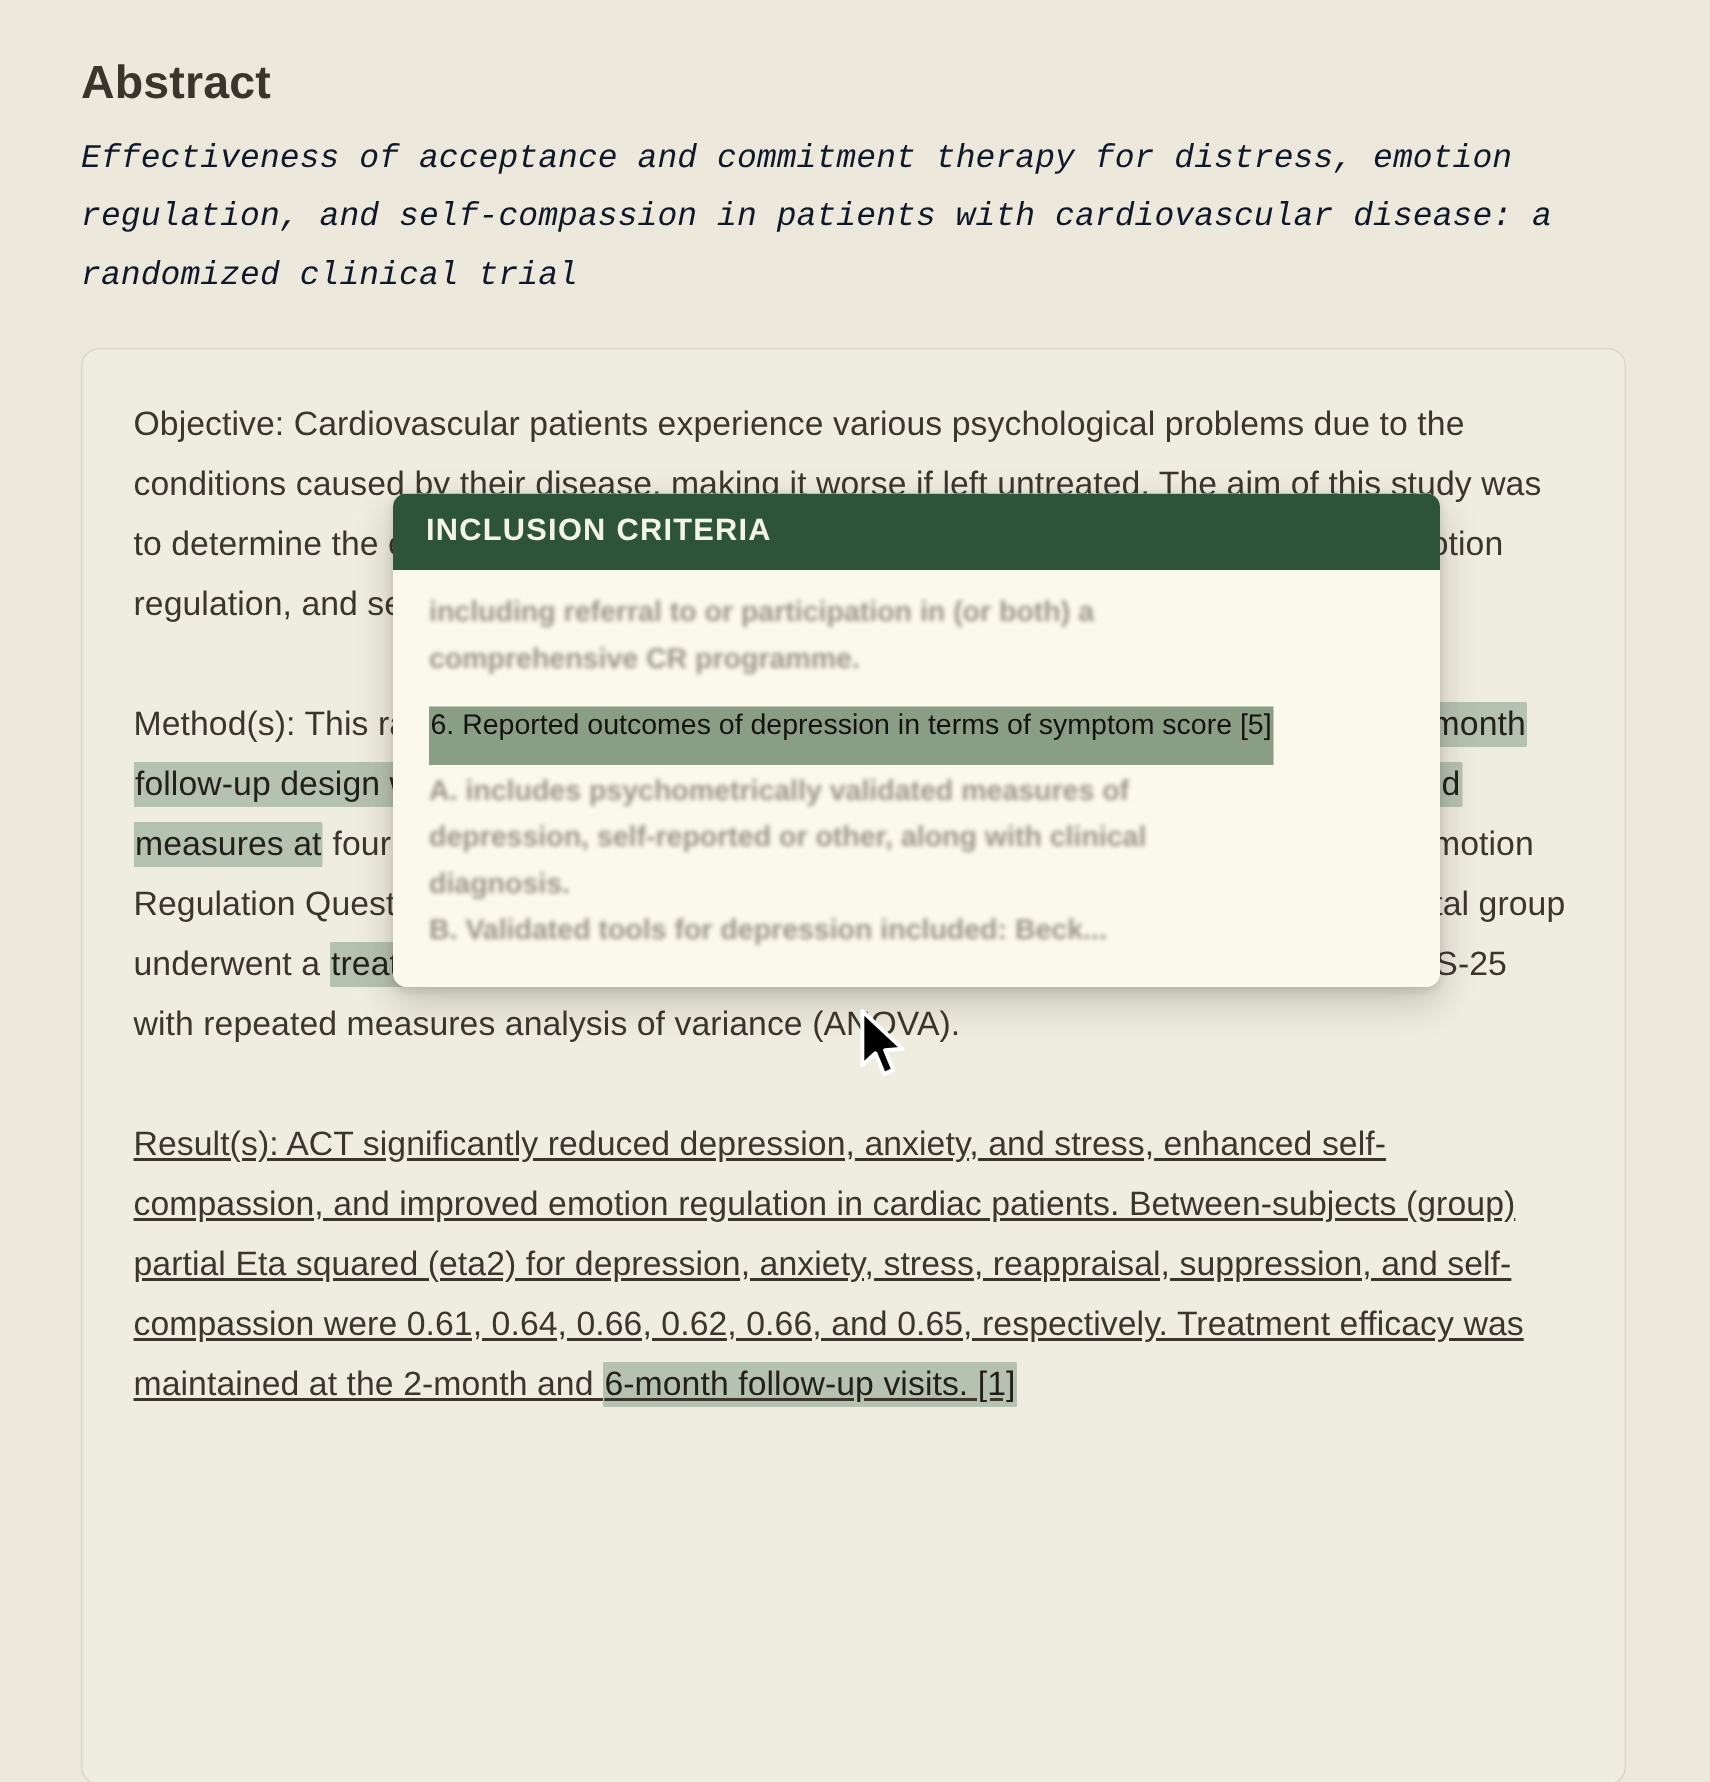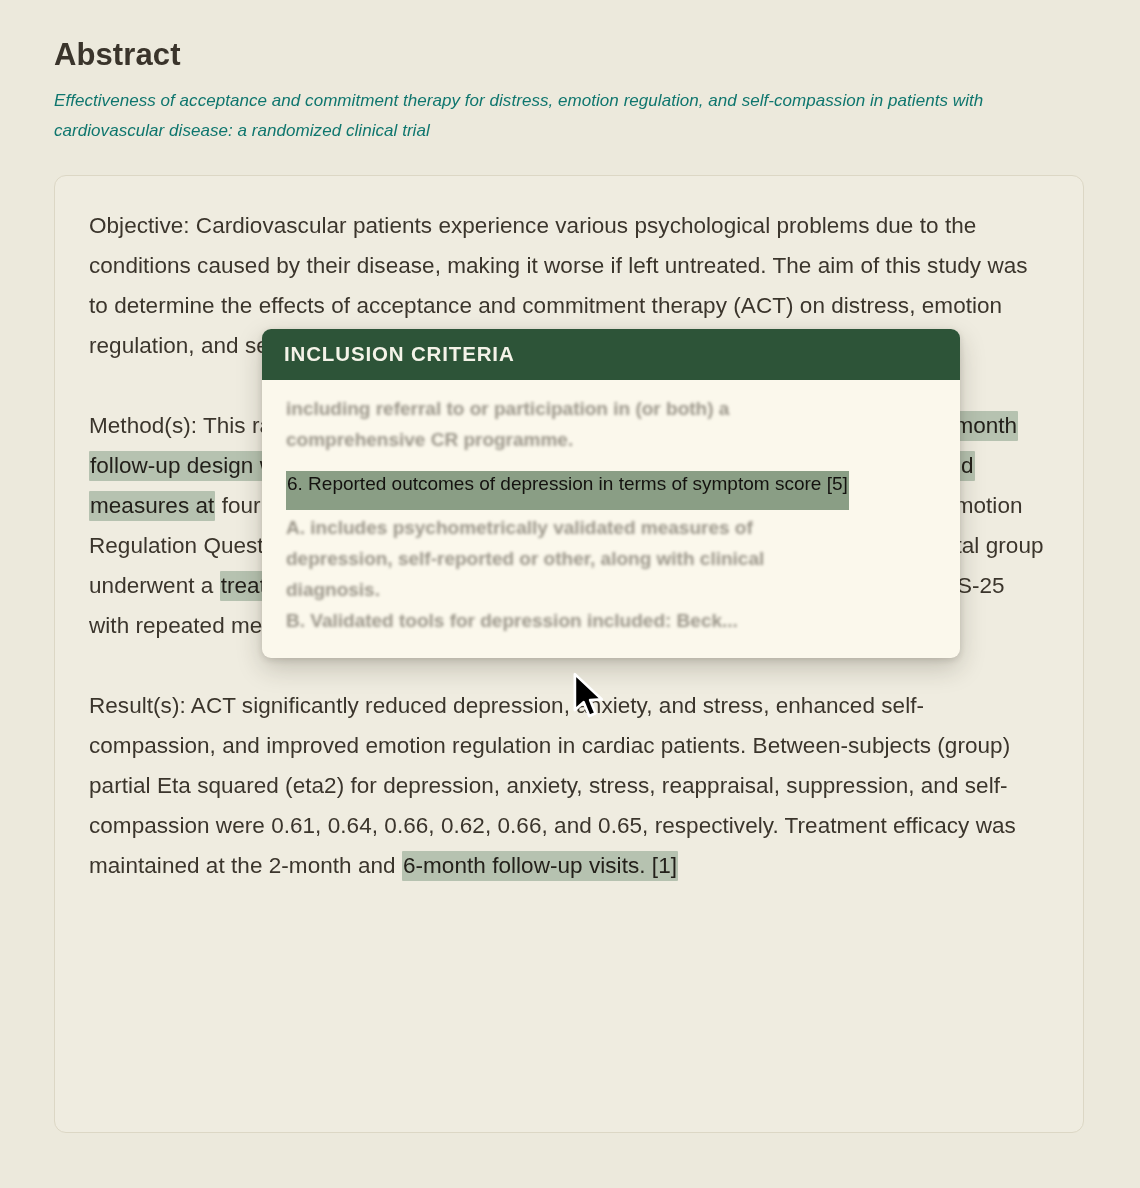--- a/index.html
+++ b/index.html
@@ -28,48 +28,49 @@
   #abstract-heading {
     font-size: 31px;
     font-weight: bold;
     color: #3a342b;
     letter-spacing: .1px;
     margin: 0 0 14px 0;
     line-height: 1.1;
   }
 
   #paper-title {
-    font-size: 17px;
+    font-size: 22px;
     font-style: italic;
-    color: #0f766e;
+    color: #0f172a;
     line-height: 1.78;
     margin: 0 0 28px 0;
     max-width: 985px;
     letter-spacing: .05px;
+    font-family: Liberation Mono, monospace;
   }
 
   
   #abstract-card {
     position: relative;
     background: #efece0;
     border: 1px solid #dcd7c5;
     border-radius: 12px;
     padding: 30px 34px 40px 34px;
     min-height: 958px;
     box-sizing: border-box;
   }
 
   .para {
     font-size: 22.5px;
     line-height: 40px;
     color: #3b352c;
     margin: 0 0 40px 0;
     letter-spacing: .05px;
   }
-  .para:last-child { margin-bottom: 0; }
+  .para:last-child { margin-bottom: 0; text-decoration: underline; }
 
   
   mark.hl {
     background: #b6c2b0;
     color: #23201a;
     padding: 2px 1px 3px 1px;
     border-radius: 1px;
     box-decoration-break: clone;
     -webkit-box-decoration-break: clone;
   }

